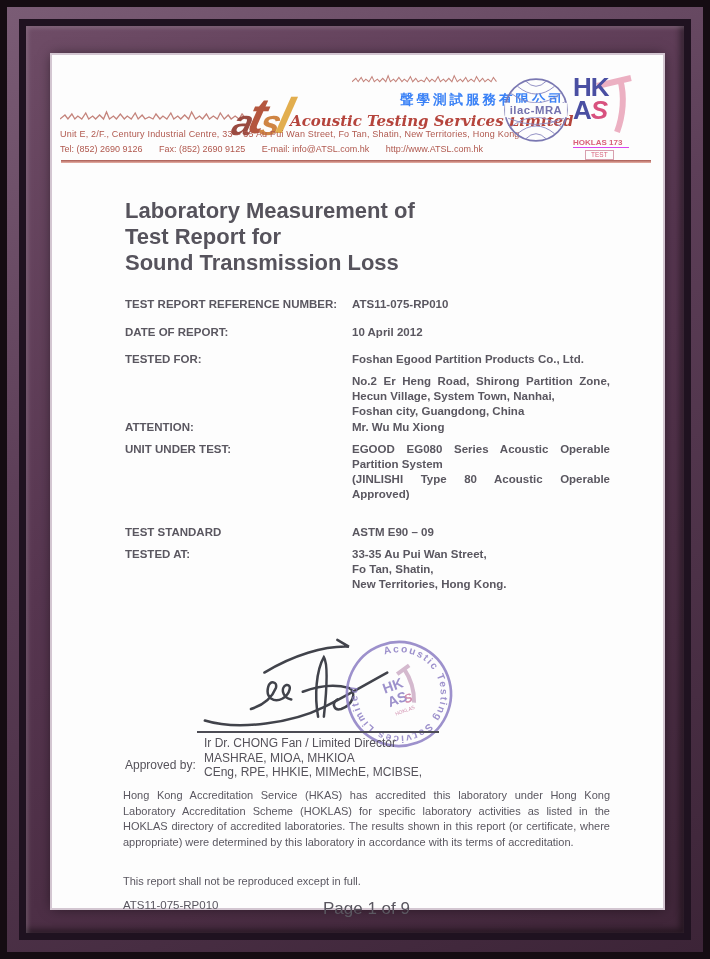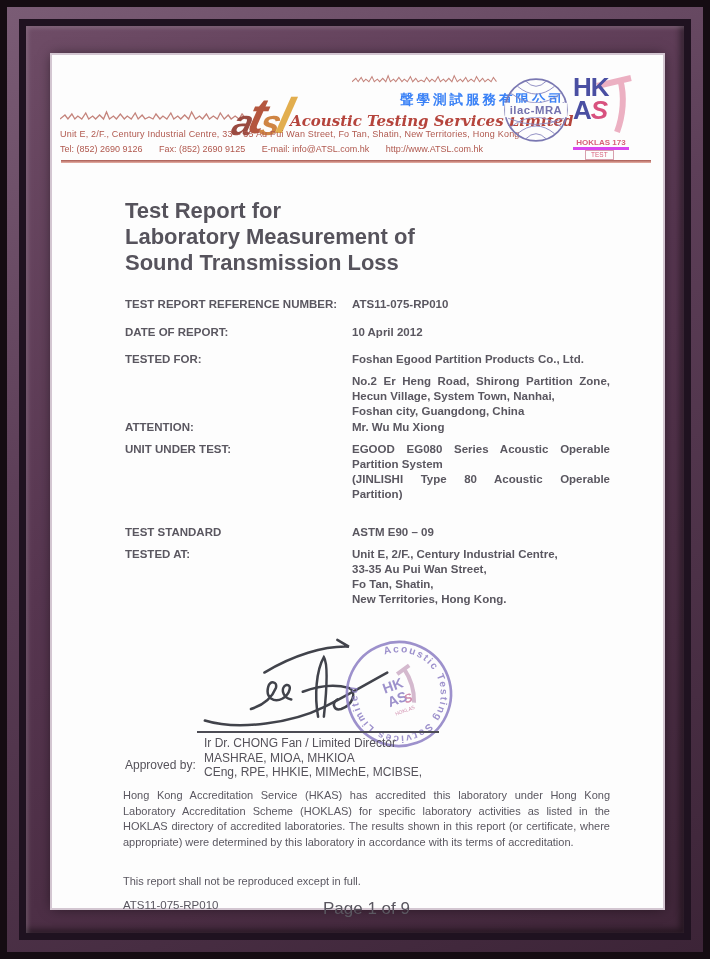--- a/index.html
+++ b/index.html
@@ -40,21 +40,21 @@
     background:linear-gradient(#a85a52,#e8b2a8);}
   .ilac{left:451px;top:22px;width:66px;height:66px;}
   .hkas{left:521px;top:21px;width:62px;height:92px;}
   .hkas-line{position:absolute;font-weight:800;font-size:26px;line-height:22px;
     color:#4a4fa2;letter-spacing:-1px;left:0;}
   .hkas-hk{top:0;}
   .hkas-as{top:23px;}
   .hkas-as .pinkS{position:static;color:#d8517e;font-style:italic;}
   .hkas-swoosh{left:14px;top:-4px;width:48px;height:66px;}
   .hoklas{left:0;top:62px;width:56px;font-size:8px;font-weight:bold;color:#d8607a;
-    border-bottom:3px solid #d946ef;text-align:center;white-space:nowrap;}
+    border-bottom:1px solid #d946ef;text-align:left;white-space:nowrap;}
   .testbox{left:12px;top:74px;font-size:6.5px;color:#d8607a;border:1px solid #d8a0ae;
     padding:0 5px;line-height:8px;}
   
   .title{left:73px;top:143px;width:480px;font-size:22px;font-weight:bold;
     color:#56535c;line-height:26px;}
   .row{left:73px;width:485px;font-size:11.5px;font-weight:bold;color:#5a5760;line-height:15px;}
   .row .lbl{left:0;top:0;white-space:nowrap;text-align:right;}
   .row .val{left:227px;top:0;width:258px;}
   .row .val div{position:static;}
   .jl{text-align:justify;text-align-last:justify;}
@@ -130,22 +130,22 @@
       </svg>
       <div class="hkas-line hkas-hk">HK</div>
       <div class="hkas-line hkas-as"><span style="position:static">A</span><span class="pinkS">S</span></div>
       <div class="hoklas">HOKLAS 173</div>
       <div class="testbox">TEST</div>
     </div>
 
     <div class="hdr-rule"></div>
 
     <div class="title">
+      <div style="position:static">Laboratory Measurement of</div>
       <div style="position:static">Test Report for</div>
-      <div style="position:static">Laboratory Measurement of</div>
       <div style="position:static">Sound Transmission Loss</div>
     </div>
 
     <div class="row" style="top:242px">
       <span class="lbl">TEST REPORT REFERENCE NUMBER:</span>
       <div class="val">
           <div>ATS11-075-RP010</div>
         </div>
     </div>
 
@@ -177,35 +177,34 @@
           <div>Mr. Wu Mu Xiong</div>
         </div>
     </div>
 
     <div class="row" style="top:387px">
       <span class="lbl">UNIT UNDER TEST:</span>
       <div class="val">
         <div class="jl">EGOOD EG080 Series Acoustic Operable</div>
         <div>Partition System</div>
         <div class="jl">(JINLISHI Type 80 Acoustic Operable</div>
-        <div>Partition)</div>
+        <div>Approved)</div>
       </div>
     </div>
 
     <div class="row" style="top:470px">
       <span class="lbl">TEST STANDARD</span>
       <div class="val">
           <div>ASTM E90 – 09</div>
         </div>
     </div>
 
     <div class="row" style="top:492px">
       <span class="lbl">TESTED AT:</span>
       <div class="val">
-        <div>Unit E, 2/F., Century Industrial Centre,</div>
         <div>33-35 Au Pui Wan Street,</div>
         <div>Fo Tan, Shatin,</div>
         <div>New Territories, Hong Kong.</div>
       </div>
     </div>
 
     <svg class="sigimg" viewBox="0 0 200 100">
       <g fill="none" stroke="#41434b" stroke-width="2.6" stroke-linecap="round">
         <path d="M4 86 C 40 97, 96 88, 128 72 C 152 60, 172 48, 194 36"></path>
         <path d="M66 36 C 96 18, 128 8, 154 9 l-12 -7"></path>

